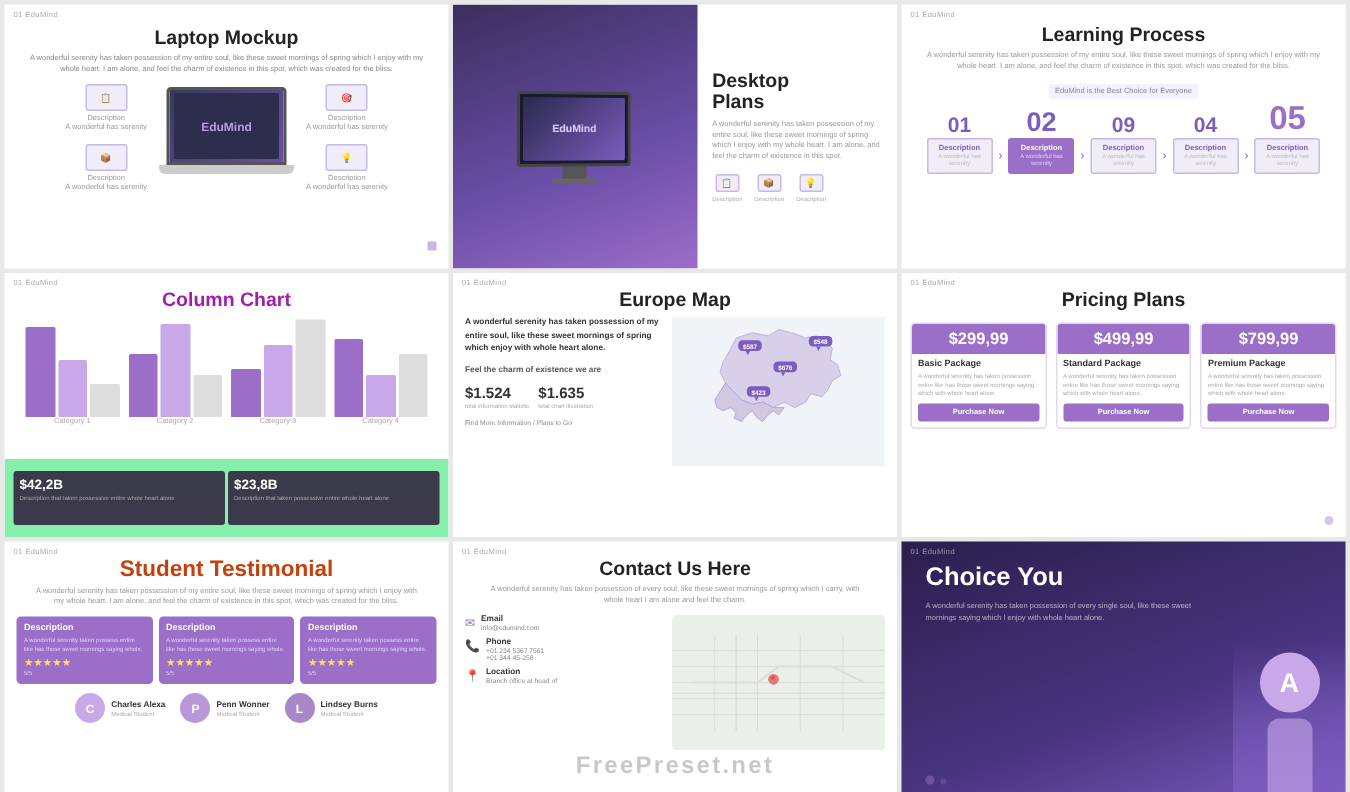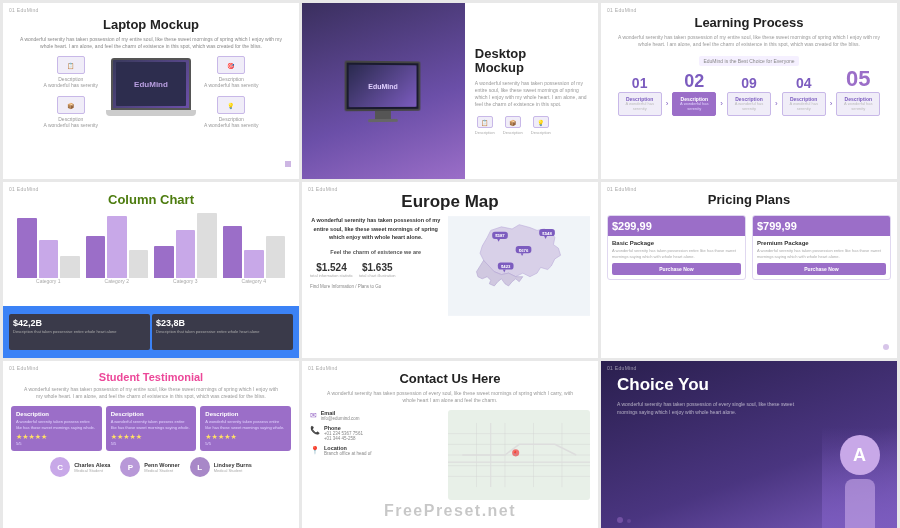--- a/index.html
+++ b/index.html
@@ -219,21 +219,21 @@
       font-size: 5px; color: #888; text-align: center; margin-bottom: 2px;
       background: #f5f0ff; padding: 2px 4px; border-radius: 2px;
     }
 
     
     .slide-chart {
       padding-top: 10px;
       position: relative;
     }
     .slide-chart .title {
-      font-size: 13px; font-weight: 700; color: #4d7c0f; margin-bottom: 6px;
+      font-size: 13px; font-weight: 700; color: #a21caf; margin-bottom: 6px;
     }
     .chart-area {
       width: 100%; padding: 0 10px;
       display: flex; flex-direction: column; align-items: stretch;
     }
     .chart-bars {
       display: flex; gap: 6px; align-items: flex-end; height: 65px; padding: 0 4px;
     }
     .bar-group {
       display: flex; gap: 2px; align-items: flex-end; flex: 1;
@@ -246,69 +246,69 @@
     .bar.gray { background: #ddd; }
     .chart-labels {
       display: flex; gap: 6px; padding: 0 4px;
     }
     .chart-label {
       flex: 1; font-size: 5px; color: #aaa; text-align: center;
     }
     .chart-bottom {
       position: absolute;
       bottom: 0; left: 0; right: 0; height: 52px;
-      background: #3b82f6;
+      background: #86efac;
       display: flex; gap: 2px; padding: 8px 6px;
     }
     .stat-card {
       flex: 1; background: #3a3a4a; border-radius: 2px; padding: 4px;
       display: flex; flex-direction: column; gap: 2px;
     }
     .stat-val { font-size: 9px; font-weight: 700; color: #fff; }
     .stat-lbl { font-size: 4px; color: #aaa; line-height: 1.2; }
 
     
     .slide-map { padding: 10px 8px 6px; position: relative; }
-    .slide-map .title { font-size: 17px; font-weight: 700; color: #222; margin-bottom: 4px; }
+    .slide-map .title { font-size: 13px; font-weight: 700; color: #222; margin-bottom: 4px; }
     .map-content { display: flex; gap: 6px; width: 100%; }
-    .map-left { width: 48%; text-align: center; }
+    .map-left { width: 48%; }
     .map-left .desc { font-size: 5px; color: #555; line-height: 1.5; margin-bottom: 6px; }
     .map-left .desc-bold { font-weight: 700; font-size: 5.5px; color: #333; }
     .map-stat { display: flex; gap: 6px; margin-bottom: 4px; }
     .map-stat-item { display: flex; flex-direction: column; }
     .map-stat-val { font-size: 10px; font-weight: 700; color: #333; }
     .map-stat-sub { font-size: 4px; color: #aaa; }
     .map-right { width: 52%; position: relative; height: 100px; }
 
     
     .slide-pricing { padding: 10px 6px 6px; }
     .slide-pricing .title { font-size: 13px; font-weight: 700; color: #222; margin-bottom: 8px; }
     .pricing-cards { display: flex; gap: 6px; width: 100%; }
     .price-card {
       flex: 1; border: 1px solid #e0d8f0; border-radius: 3px;
       overflow: hidden; display: flex; flex-direction: column;
     }
     .price-card-header {
       background: #9b6ec8; color: #fff;
-      padding: 4px; text-align: left;
+      padding: 4px; text-align: center;
     }
     .price-card-header .price { font-size: 11px; font-weight: 700; }
     .price-card-body { padding: 4px; flex: 1; }
     .price-pkg { font-size: 6px; font-weight: 700; color: #333; margin-bottom: 2px; }
     .price-desc { font-size: 4px; color: #aaa; line-height: 1.4; margin-bottom: 4px; }
     .price-btn {
       display: block; width: 100%; background: #9b6ec8;
       color: #fff; font-size: 5px; font-weight: 700;
       text-align: center; padding: 3px; border-radius: 2px;
       border: none; cursor: pointer;
     }
 
     
     .slide-testimonial { padding: 10px 8px 4px; background: #fff; }
-    .slide-testimonial .title { font-size: 11px; font-weight: 700; color: #ec4899; margin-bottom: 3px; }
+    .slide-testimonial .title { font-size: 15px; font-weight: 700; color: #c2410c; margin-bottom: 3px; }
     .slide-testimonial .sub { font-size: 5px; color: #999; text-align: center; margin-bottom: 6px; line-height: 1.4; padding: 0 10px; }
     .testimonial-cards { display: flex; gap: 4px; margin-bottom: 6px; }
     .test-card {
       flex: 1; background: #9b6ec8; border-radius: 3px; padding: 5px;
     }
     .test-card-title { font-size: 6px; font-weight: 700; color: #fff; margin-bottom: 2px; }
     .test-card-text { font-size: 4px; color: #e0d0ff; line-height: 1.4; margin-bottom: 3px; }
     .test-stars { font-size: 7px; color: #ffe066; }
     .test-count { font-size: 4px; color: #e0d0ff; }
     .testimonial-persons { display: flex; gap: 10px; padding: 0 4px; }
@@ -443,21 +443,21 @@
             <div class="monitor-brand">EduMind</div>
           </div>
         </div>
         <div class="monitor-stand"></div>
         <div class="monitor-base-bar"></div>
       </div>
     </div>
     <div class="desktop-right">
       <div class="title">
         <span>Desktop</span><br>
-        <span>Mockup</span>
+        <span>Plans</span>
       </div>
       <div class="sub">A wonderful serenity has taken possession of my entire soul, like these sweet mornings of spring which I enjoy with my whole heart. I am alone, and feel the charm of existence in this spot.</div>
       <div class="desktop-icons">
         <div class="d-icon">
           <div class="d-icon-box">📋</div>
           <span class="d-icon-lbl">Description</span>
         </div>
         <div class="d-icon">
           <div class="d-icon-box">📦</div>
           <span class="d-icon-lbl">Description</span>
@@ -628,20 +628,30 @@
   <div class="slide slide-pricing">
     <span class="slide-label">01 EduMind</span>
     <div class="title">Pricing Plans</div>
     <div class="pricing-cards">
       <div class="price-card">
         <div class="price-card-header">
           <div class="price">$299,99</div>
         </div>
         <div class="price-card-body">
           <div class="price-pkg">Basic Package</div>
+          <div class="price-desc">A wonderful serenity has taken possession entire like has those sweet mornings saying which with whole heart alone.</div>
+          <button class="price-btn">Purchase Now</button>
+        </div>
+      </div>
+      <div class="price-card">
+        <div class="price-card-header">
+          <div class="price">$499,99</div>
+        </div>
+        <div class="price-card-body">
+          <div class="price-pkg">Standard Package</div>
           <div class="price-desc">A wonderful serenity has taken possession entire like has those sweet mornings saying which with whole heart alone.</div>
           <button class="price-btn">Purchase Now</button>
         </div>
       </div>
       <div class="price-card">
         <div class="price-card-header">
           <div class="price">$799,99</div>
         </div>
         <div class="price-card-body">
           <div class="price-pkg">Premium Package</div>

